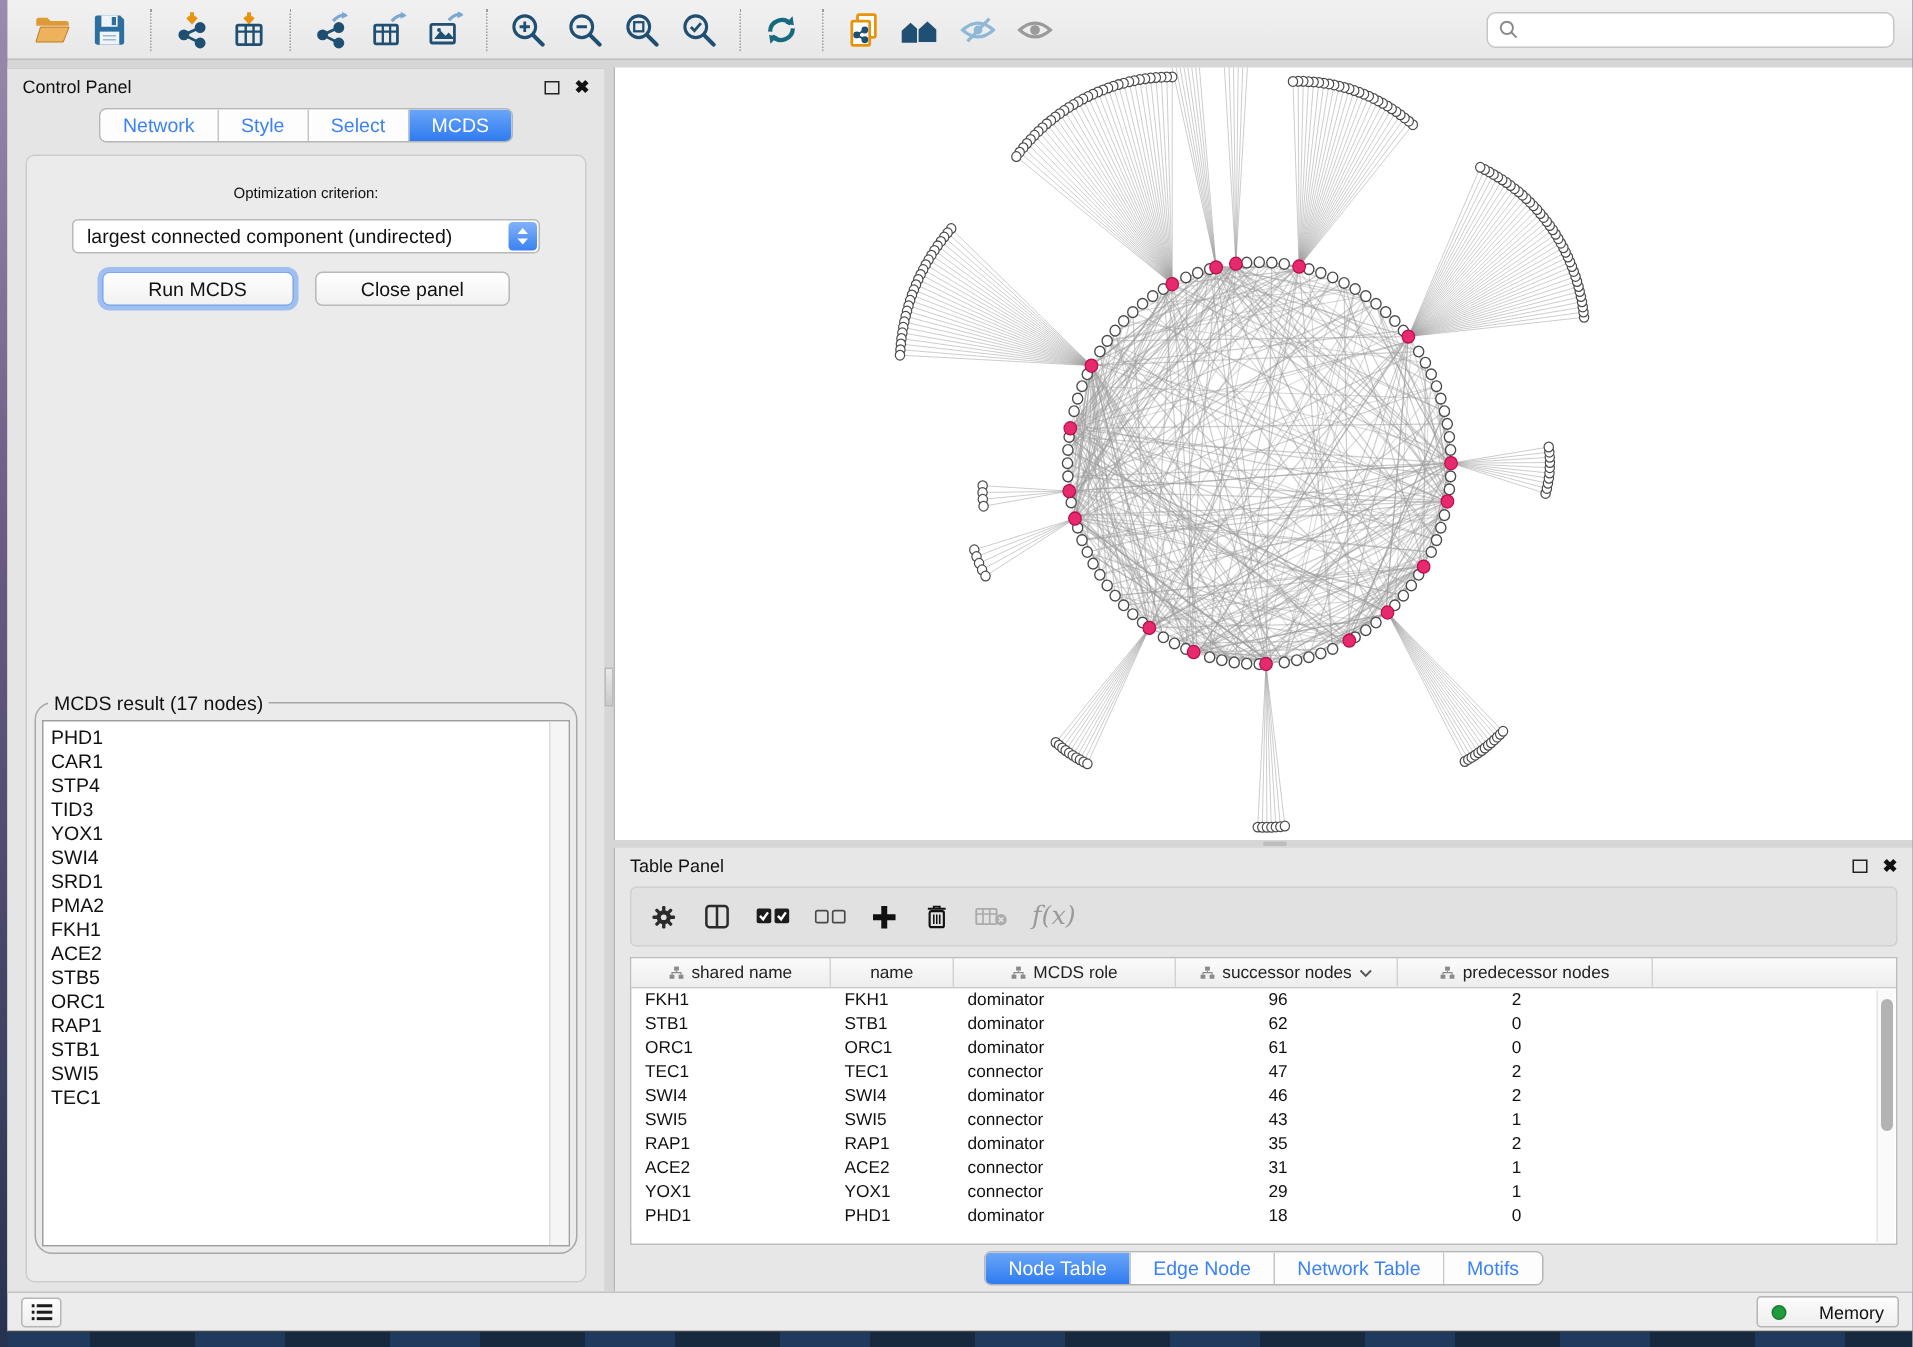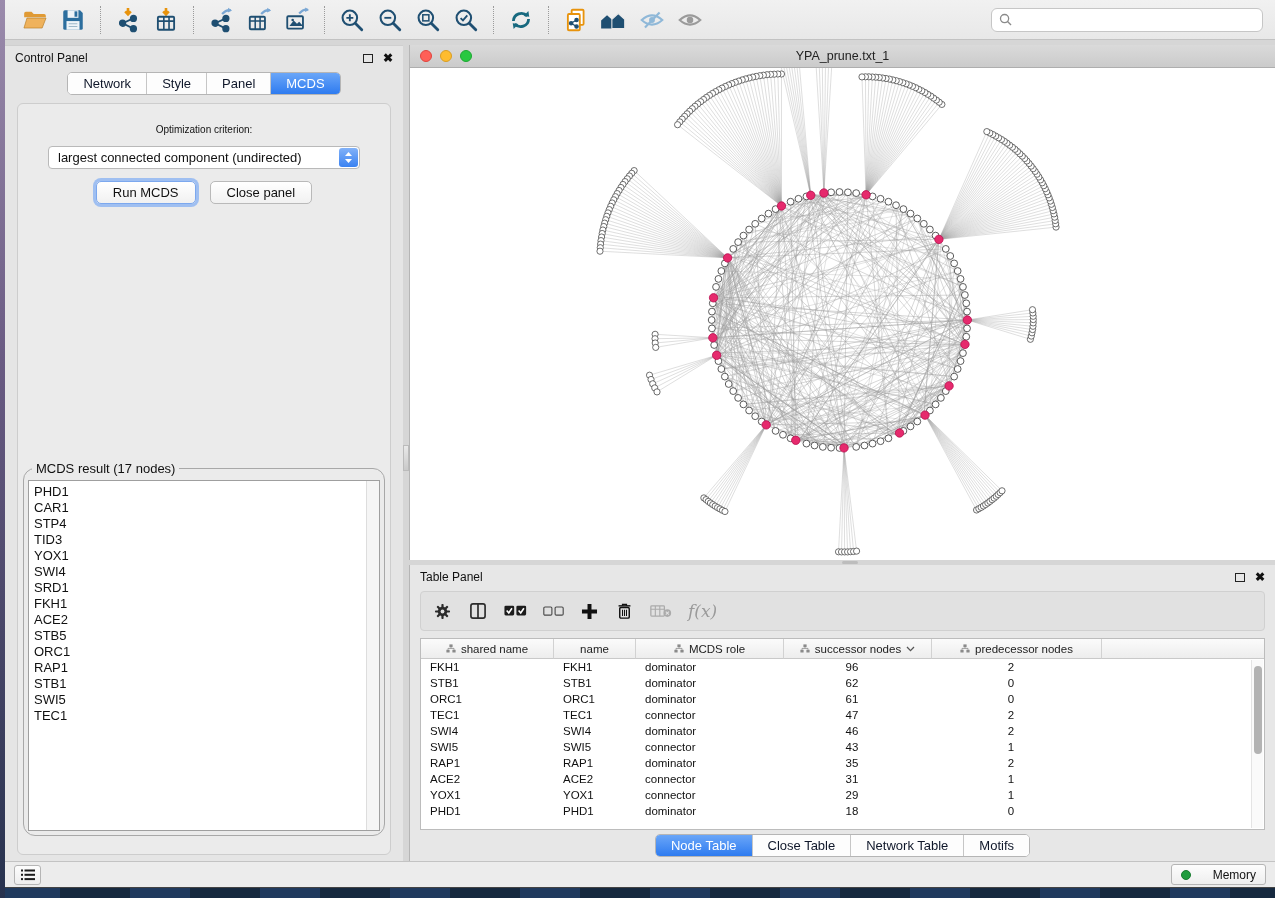--- a/index.html
+++ b/index.html
@@ -16,29 +16,29 @@
 
 .content{flex:1;display:flex;min-height:0;padding-top:5px;background:#d6d6d6}
 .phead{height:24px;display:flex;align-items:center;padding:0 10px;font-size:12px;color:#111;flex:none}
 .phead .sp{flex:1}
 .float-ico{width:10px;height:9px;border:1.6px solid #222;margin-right:10px}
 .close-ico{font-size:12px;font-weight:bold;color:#111;line-height:1}
 
 .cpanel{width:398px;flex:none;background:#e5e5e5;display:flex;flex-direction:column;border-top:1px solid #cfcfcf;min-height:0}
 .segwrap{display:flex;justify-content:center;margin:2px 0 0 0;flex:none}
 .seg{display:flex;border:1px solid #b5b5b5;border-radius:5px;overflow:hidden;background:#fff;height:23px}
-.sg{padding:0 15px;display:flex;align-items:center;font-size:13px;color:#0f172a;border-right:1px solid #c6c6c6;background:#fdfdfd;white-space:nowrap}
+.sg{padding:0 15px;display:flex;align-items:center;font-size:13px;color:#3b82f6;border-right:1px solid #c6c6c6;background:#fdfdfd;white-space:nowrap}
 .sg:last-child{border-right:none}
 .sg.active{background:linear-gradient(#6aa6f8,#2e7bf0);color:#fff}
 .pane{flex:1;margin:8px 12px 6px 12px;background:#ebebeb;border:1px solid #cdcdcd;border-radius:6px;display:flex;flex-direction:column;align-items:center;padding-top:20px;min-height:0}
 .optlabel{font-size:10px;color:#111;margin-bottom:11px}
 .combo{width:312px;height:23px;background:#fff;border:1px solid #b9b9b9;border-radius:4px;display:flex;align-items:center;font-size:13px;color:#111;padding-left:9px;position:relative}
 .combo .step{position:absolute;right:1px;top:1px;bottom:1px;width:19px;background:linear-gradient(#82b2f8,#3a82f2);border-radius:3px;display:flex;flex-direction:column;align-items:center;justify-content:center;gap:1px}
 .btnrow{display:flex;gap:14px;margin-top:12px}
-.btn{height:23px;padding:0 16px;background:linear-gradient(#fff,#f1f1f1);border:1px solid #b9b9b9;border-radius:5px;font-size:13px;color:#111;display:flex;align-items:center}
+.btn{height:23px;padding:0 30px;background:linear-gradient(#fff,#f1f1f1);border:1px solid #b9b9b9;border-radius:5px;font-size:13px;color:#111;display:flex;align-items:center}
 .btn.focusring{box-shadow:0 0 0 3px rgba(97,154,245,.55);border-color:#7ca8ee}
 .cspacer{flex:1}
 .groupbox{width:362px;height:368px;margin-bottom:18px;position:relative;border:1px solid #a8a8a8;border-radius:12px;flex:none}
 .gbtitle{position:absolute;top:-8px;left:8px;background:#ebebeb;padding:0 4px;font-size:13px;color:#111}
 .gblist{position:absolute;left:4px;right:4px;top:11px;bottom:4px;background:#fff;border:1px solid #9f9f9f;display:flex;overflow:hidden}
 .gbitems{flex:1;padding:3px 0 0 5px;font-size:13px;color:#111}
 .gbitems div{line-height:16px}
 .gbscroll{width:13px;background:#f5f5f5;border-left:1px solid #ddd;flex:none}
 
 .vsplit{width:6px;flex:none;background:#d6d6d6;position:relative}
@@ -235,21 +235,21 @@
       <div class="phead">
         <span>Control Panel</span>
         <span class="sp"></span>
         <span class="float-ico"></span>
         <span class="close-ico">✖</span>
       </div>
       <div class="segwrap">
           <div class="seg" id="cp-tabs">
             <span class="sg">Network</span>
             <span class="sg">Style</span>
-            <span class="sg">Panel</span>
+            <span class="sg">Select</span>
             <span class="sg active">MCDS</span>
           </div>
         </div>
       <div class="pane">
         <div class="optlabel">Optimization criterion:</div>
         <div class="combo">
           <span>largest connected component (undirected)</span>
           <span class="step">
             <svg width="9" height="6" viewBox="0 0 9 6">
                 <path d="M1 5l3.5-4L8 5z" fill="#fff"></path>
@@ -268,20 +268,21 @@
           <span class="gbtitle">MCDS result (17 nodes)</span>
           <div class="gblist">
             <div class="gbitems" id="mcds-list">
                 <div>PHD1</div>
                 <div>CAR1</div>
                 <div>STP4</div>
                 <div>TID3</div>
                 <div>YOX1</div>
                 <div>SWI4</div>
                 <div>SRD1</div>
+                <div>PMA2</div>
                 <div>FKH1</div>
                 <div>ACE2</div>
                 <div>STB5</div>
                 <div>ORC1</div>
                 <div>RAP1</div>
                 <div>STB1</div>
                 <div>SWI5</div>
                 <div>TEC1</div>
               </div>
             <div class="gbscroll"></div>
@@ -289,28 +290,20 @@
         </div>
       </div>
     </div>
 
     <div class="vsplit">
         <div class="grip"></div>
       </div>
 
     <div class="rcol">
       <div class="netview">
-        <div class="titlebar">
-          <span class="nettitle">YPA_prune.txt_1</span>
-          <span class="lights">
-            <span class="light" style="background:#ff5f57;border:1px solid #e0443e"></span>
-            <span class="light" style="background:#febc2e;border:1px solid #d89e24"></span>
-            <span class="light" style="background:#28c840;border:1px solid #1da832"></span>
-          </span>
-        </div>
         <div class="canvas">
           <svg id="netsvg" viewBox="0 0 866 492" preserveAspectRatio="none">
               <g>
                 <line x1="557.7" y1="243.6" x2="551.2" y2="210.9" stroke="#9c9c9c" stroke-width="0.7" opacity="0.4"></line>
                 <line x1="555.5" y1="277.0" x2="388.9" y2="373.2" stroke="#9c9c9c" stroke-width="0.7" opacity="0.4"></line>
                 <line x1="303.1" y1="268.7" x2="328.5" y2="174.1" stroke="#9c9c9c" stroke-width="0.7" opacity="0.4"></line>
                 <line x1="306.4" y1="218.9" x2="438.4" y2="124.3" stroke="#9c9c9c" stroke-width="0.7" opacity="0.4"></line>
                 <line x1="308.8" y1="293.1" x2="413.3" y2="378.9" stroke="#9c9c9c" stroke-width="0.7" opacity="0.4"></line>
                 <line x1="430.0" y1="124.0" x2="507.9" y2="150.5" stroke="#9c9c9c" stroke-width="0.7" opacity="0.4"></line>
                 <line x1="438.4" y1="379.7" x2="302.3" y2="260.4" stroke="#9c9c9c" stroke-width="0.7" opacity="0.4"></line>
@@ -1369,21 +1362,21 @@
                 <div class="td num" style="width:170px">0</div>
               </div>
             </div>
           <div class="vscroll">
               <div class="vthumb"></div>
             </div>
         </div>
         <div class="tabbar2">
             <div class="seg" id="tbl-tabs">
               <span class="sg active">Node Table</span>
-              <span class="sg">Close Table</span>
+              <span class="sg">Edge Node</span>
               <span class="sg">Network Table</span>
               <span class="sg">Motifs</span>
             </div>
           </div>
       </div>
     </div>
   </div>
 
   <div class="statusbar">
     <span class="listbtn">

